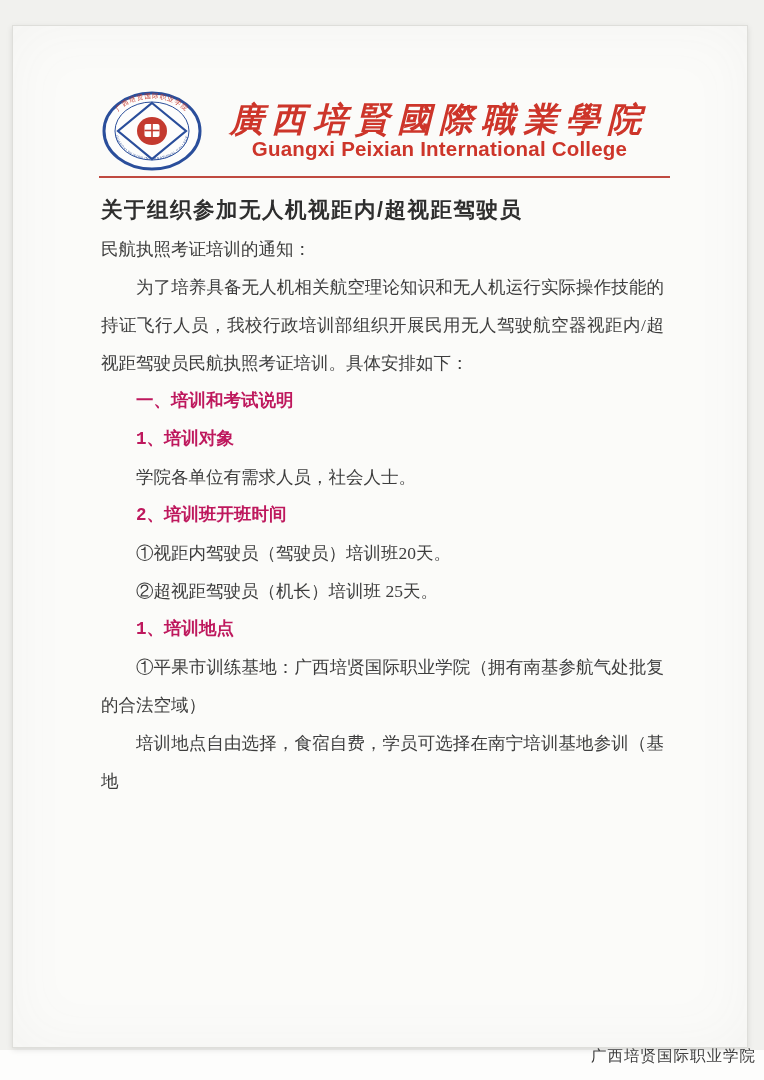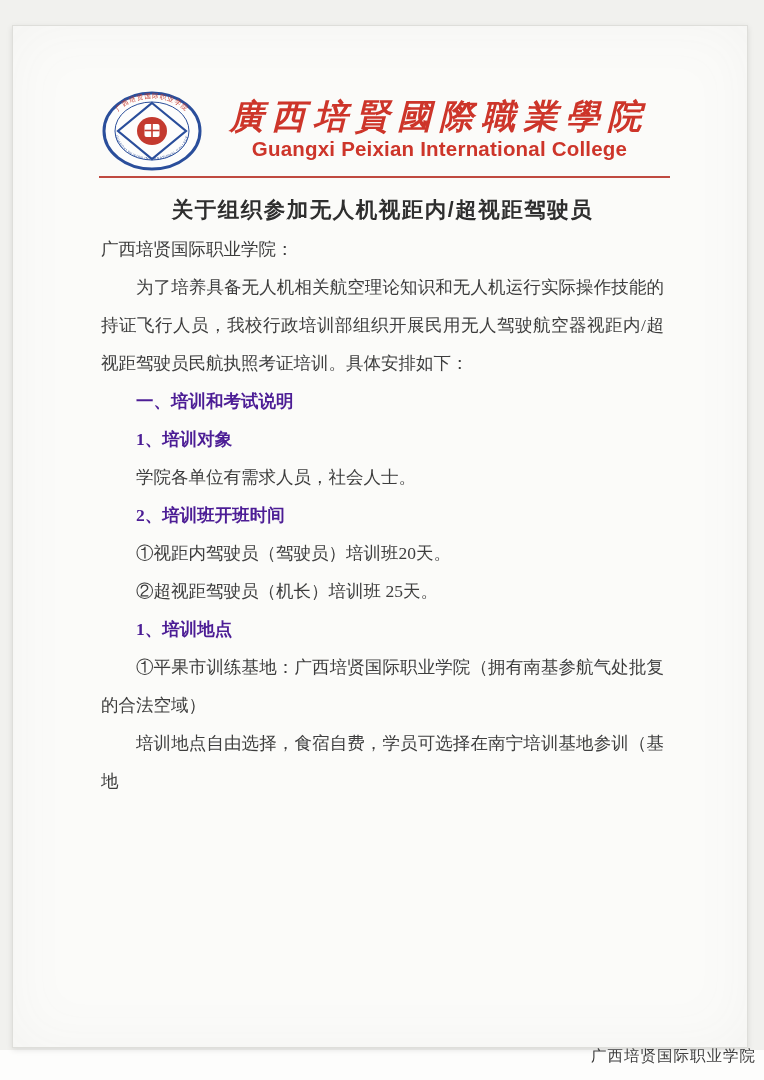--- a/index.html
+++ b/index.html
@@ -20,48 +20,48 @@
     padding:0 83px 0 88px;
   }
   
   .letterhead{
     margin-top:64px;
     display:flex;align-items:center;
   }
   .seal{width:102px;height:82px;flex:0 0 auto;}
   .name-block{margin-left:12px;flex:1;text-align:center;}
   .name-zh{
-    font-family:Liberation Mono, monospace;
+    font-family:Liberation Sans, sans-serif;
     font-weight:bold;font-style:italic;
     font-size:34px;line-height:36px;color:#cd352a;letter-spacing:8px;
     white-space:nowrap;
   }
   .name-en{
     font-family:"Liberation Sans","DejaVu Sans",sans-serif;
     font-weight:bold;font-size:20.5px;line-height:24px;color:#cd352a;
     letter-spacing:.2px;white-space:nowrap;
   }
   .head-rule{
     height:2px;background:#c04a41;border:none;margin:4px -6px 0 -2px;
   }
   
   .notice-title{
-    margin-top:12px;text-align:center;
+    margin-top:12px;text-align:left;
     font-family:"Liberation Sans","DejaVu Sans",sans-serif;
     font-weight:bold;font-size:21.5px;line-height:40px;color:#2e2e2e;
     letter-spacing:1.5px;
   }
   
   .doc-body{color:#3d3d3d;font-size:17.5px;line-height:38px;text-align:justify;}
   .doc-body p{margin:0;}
   .salutation{margin-top:42px;}
   .indent{text-indent:2em;}
   .sec-h{
-    font-family:Liberation Serif, serif;
-    font-weight:bold;color:#4c1d95;text-indent:2em;
+    font-family:Liberation Mono, monospace;
+    font-weight:bold;color:#be185d;text-indent:2em;
   }
   .h1-gap{margin-top:6px;}
   .h2-gap{margin-top:8px;}
   .h2-big-gap{margin-top:30px;}
   .note{margin-top:2px;}
   .loc-para{margin-top:10px;}
   
   .footer-mark{
     position:absolute;right:8px;top:1046px;
     font-family:"Liberation Sans","DejaVu Sans",sans-serif;
@@ -101,21 +101,21 @@
     </div>
   </div>
 
   <hr class="head-rule">
 
   <div class="notice-title">
     <div>关于组织参加无人机视距内/超视距驾驶员</div>
   </div>
 
   <div class="doc-body">
-    <p class="salutation">广西培贤国际职业学院：</p>
+    <p class="salutation">民航执照考证培训的通知：</p>
     <p class="indent">为了培养具备无人机相关航空理论知识和无人机运行实际操作技能的持证飞行人员，我校行政培训部组织开展民用无人驾驶航空器视距内/超视距驾驶员民航执照考证培训。具体安排如下：</p>
 
     <p class="sec-h h1-gap">一、培训和考试说明</p>
 
     <p class="sec-h h2-gap">1、培训对象</p>
     <p class="indent">学院各单位有需求人员，社会人士。</p>
 
     <p class="sec-h h2-gap">2、培训班开班时间</p>
     <p class="indent note">①视距内驾驶员（驾驶员）培训班20天。</p>
     <p class="indent note">②超视距驾驶员（机长）培训班 25天。</p>

